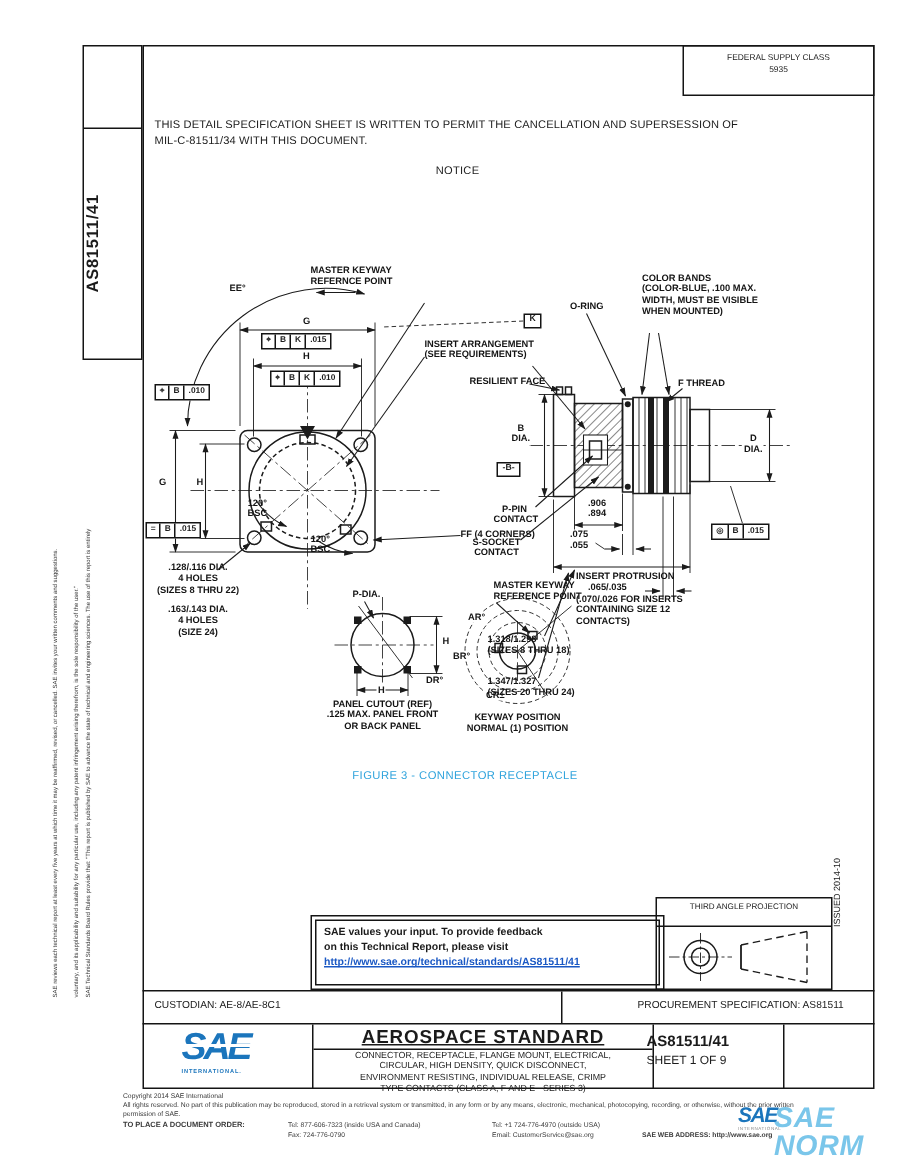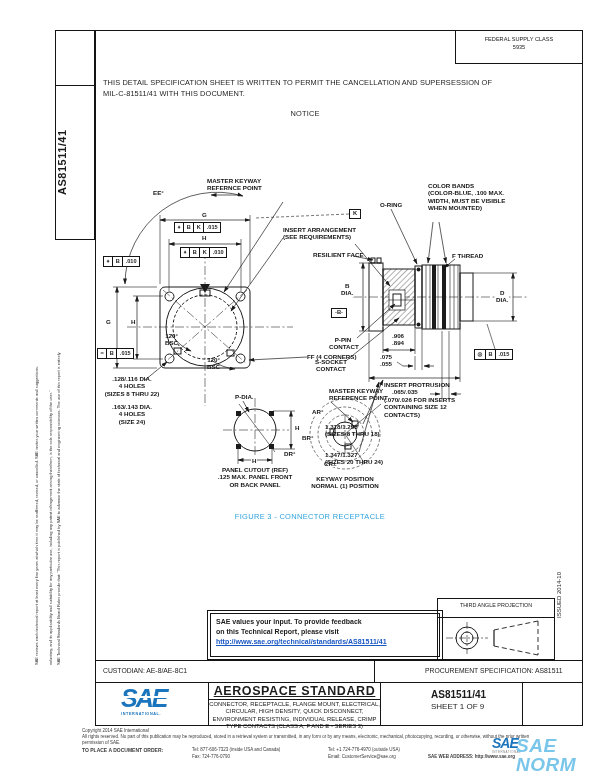--- a/index.html
+++ b/index.html
@@ -45,21 +45,21 @@
   <div class="box" style="left:55px;top:30px;width:40px;height:210px;">
     <div style="height:54px;border-bottom:1.4px solid #141414;"></div>
     <div class="vert" style="position:absolute;left:0;top:56px;width:100%;height:150px;text-align:center;font-weight:bold;font-size:11px;letter-spacing:.5px;">AS81511/41</div>
   </div>
 
   <div class="abs vert" style="left:56px;top:325px;height:340px;font-size:4px;color:#333;white-space:nowrap;">SAE Technical Standards Board Rules provide that: "This report is published by SAE to advance the state of technical and engineering sciences. The use of this report is entirely</div>
   <div class="abs vert" style="left:48px;top:325px;height:340px;font-size:4px;color:#333;white-space:nowrap;">voluntary, and its applicability and suitability for any particular use, including any patent infringement arising therefrom, is the sole responsibility of the user."</div>
   <div class="abs vert" style="left:34px;top:325px;height:340px;font-size:4px;color:#333;white-space:nowrap;">SAE reviews each technical report at least every five years at which time it may be reaffirmed, revised, or cancelled. SAE invites your written comments and suggestions.</div>
 
   <div class="body-text" style="left:103px;top:78px;width:478px;">THIS DETAIL SPECIFICATION SHEET IS WRITTEN TO PERMIT THE CANCELLATION AND SUPERSESSION OF
-MIL-C-81511/41 WITH THIS DOCUMENT.</div>
+MIL-C-81511/34 WITH THIS DOCUMENT.</div>
   <div class="heading" style="left:95px;top:109px;width:420px;">NOTICE</div>
 
   <div class="abs" style="left:97px;top:172px;width:486px;height:338px;">
 
     <svg class="abs" style="left:0;top:0;" width="486" height="338" viewBox="0 0 486 338">
       <defs>
         <marker id="ae" orient="auto" markerWidth="7" markerHeight="6" refX="5.5" refY="2" markerUnits="userSpaceOnUse">
           <path d="M0,0 L6,2 L0,4 Z" fill="#1b1b1b"></path>
           </marker>
         <marker id="as" orient="auto" markerWidth="7" markerHeight="6" refX=".5" refY="2" markerUnits="userSpaceOnUse">
@@ -359,21 +359,21 @@
   <div class="abs" style="left:95px;top:682px;width:488px;height:44px;border-top:1.4px solid #141414;box-sizing:border-box;">
 
     <div style="position:absolute;left:0;top:0;width:113px;height:100%;">
       <div style="position:absolute;left:26px;top:4px;">
         <div style="font-size:25px;font-weight:bold;font-style:italic;color:#1b75bc;line-height:.95;letter-spacing:-2px;">SAE</div>
         <div style="position:absolute;left:0;top:9px;width:54px;height:2px;background:#fff;"></div>
         <div style="font-size:3.8px;font-weight:bold;color:#1b75bc;letter-spacing:.6px;margin-top:1px;">INTERNATIONAL.</div>
       </div>
     </div>
 
-    <div style="position:absolute;left:113px;top:0;width:173px;height:100%;border-left:1.3px solid #141414;border-right:1.3px solid #141414;box-sizing:border-box;">
+    <div style="position:absolute;left:113px;top:0;width:228px;height:100%;border-left:1.3px solid #141414;border-right:1.3px solid #141414;box-sizing:border-box;">
       <div style="border-bottom:1.2px solid #141414;text-align:center;font-size:12.5px;font-weight:bold;letter-spacing:.6px;padding:1px 0 1px 0;">
         <span style="text-decoration:underline;">AEROSPACE STANDARD</span>
       </div>
       <div style="text-align:center;font-size:5.9px;line-height:1.24;padding-top:1px;">
         <div>CONNECTOR, RECEPTACLE, FLANGE MOUNT, ELECTRICAL,</div>
         <div>CIRCULAR, HIGH DENSITY, QUICK DISCONNECT,</div>
         <div>ENVIRONMENT RESISTING, INDIVIDUAL RELEASE, CRIMP</div>
         <div>TYPE CONTACTS (CLASS A, F AND E - SERIES 3)</div>
       </div>
     </div>

